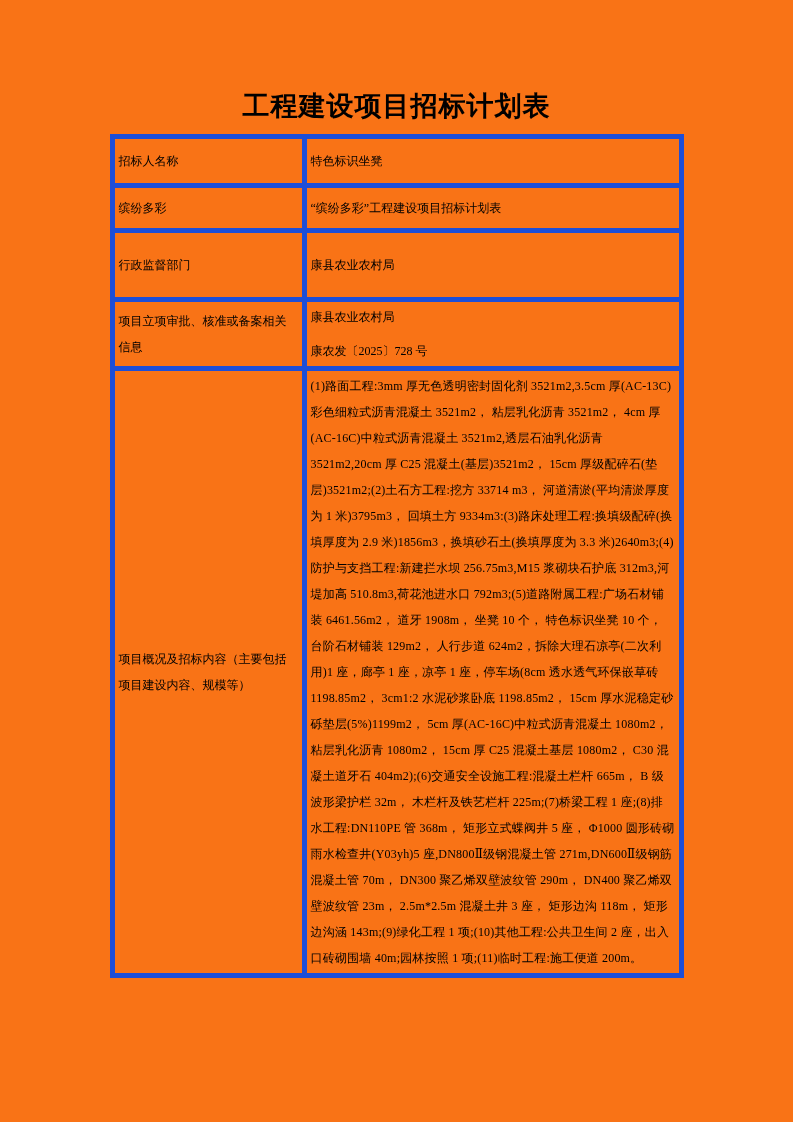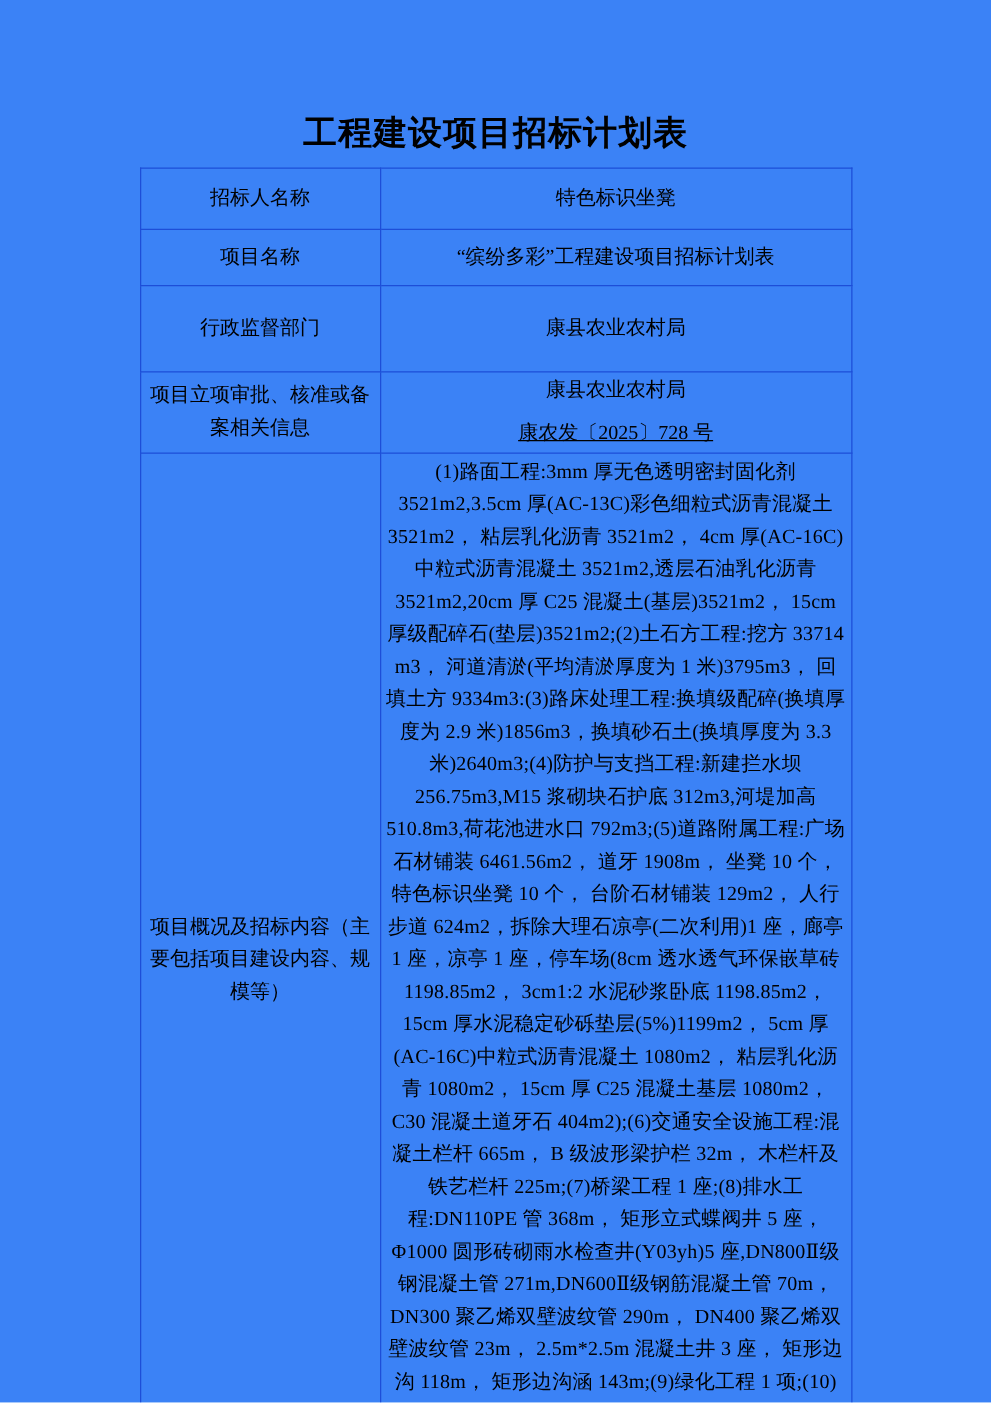--- a/index.html
+++ b/index.html
@@ -1,21 +1,21 @@
 <!DOCTYPE html>
 <html><head>
 <meta charset="utf-8">
 <style>
   * { margin: 0; padding: 0; box-sizing: border-box; }
   html, body { background: #ffffff; }
   .page {
     position: relative;
     width: 793px;
     height: 1122px;
-    background: #3b82f6;
+    background: #f97316;
     font-family: "Liberation Serif", "DejaVu Serif", serif;
     color: #000000;
     overflow: hidden;
   }
   .doc-title {
     padding-top: 88px;
     text-align: center;
     font-family: "Liberation Sans", "DejaVu Sans", sans-serif;
     font-weight: bold;
     font-size: 27px;
@@ -24,63 +24,62 @@
   }
   table.bid-table {
     margin: 10px auto 0 auto;
     width: 569px;
     border-collapse: collapse;
     table-layout: fixed;
   }
   table.bid-table col.c-label { width: 192px; }
   table.bid-table col.c-value { width: 377px; }
   table.bid-table td {
-    border: 1px solid #1d4ed8;
+    border: 5px solid #1d4ed8;
     vertical-align: middle;
-    text-align: center;
-    font-size: 16px;
+    font-size: 12px;
     line-height: 26px;
     color: #000000;
     padding: 2px 4px;
   }
   tr.r1 td { height: 49px; }
   tr.r2 td { height: 45px; }
   tr.r3 td { height: 69px; }
   tr.r4 td { height: 62px; margin-top: 29px; }
   tr.r5 td { height: 455px; }
   td.desc-cell {
     text-align: left;
     vertical-align: middle;
     padding: 5px 7px;
     font-size: 13.4px;
     line-height: 20.1px;
     letter-spacing: 0.2px;
   }
   .value-line { line-height: 26px; }
-  .value-line + .value-line { margin-top: 8px; text-decoration: underline; }
+  .value-line + .value-line { margin-top: 8px; }
 </style>
 </head>
 <body>
 
 <div class="page">
 
   <div class="doc-title">工程建设项目招标计划表</div>
 
   <table class="bid-table">
     <colgroup>
         <col class="c-label">
         <col class="c-value">
       </colgroup>
     <tbody>
       <tr class="r1">
         <td>招标人名称</td>
         <td>特色标识坐凳</td>
       </tr>
       <tr class="r2">
-        <td>项目名称</td>
+        <td>缤纷多彩</td>
         <td>“缤纷多彩”工程建设项目招标计划表</td>
       </tr>
       <tr class="r3">
         <td>行政监督部门</td>
         <td>康县农业农村局</td>
       </tr>
       <tr class="r4">
         <td>项目立项审批、核准或备案相关信息</td>
         <td>
           <div class="value-line">康县农业农村局</div>

